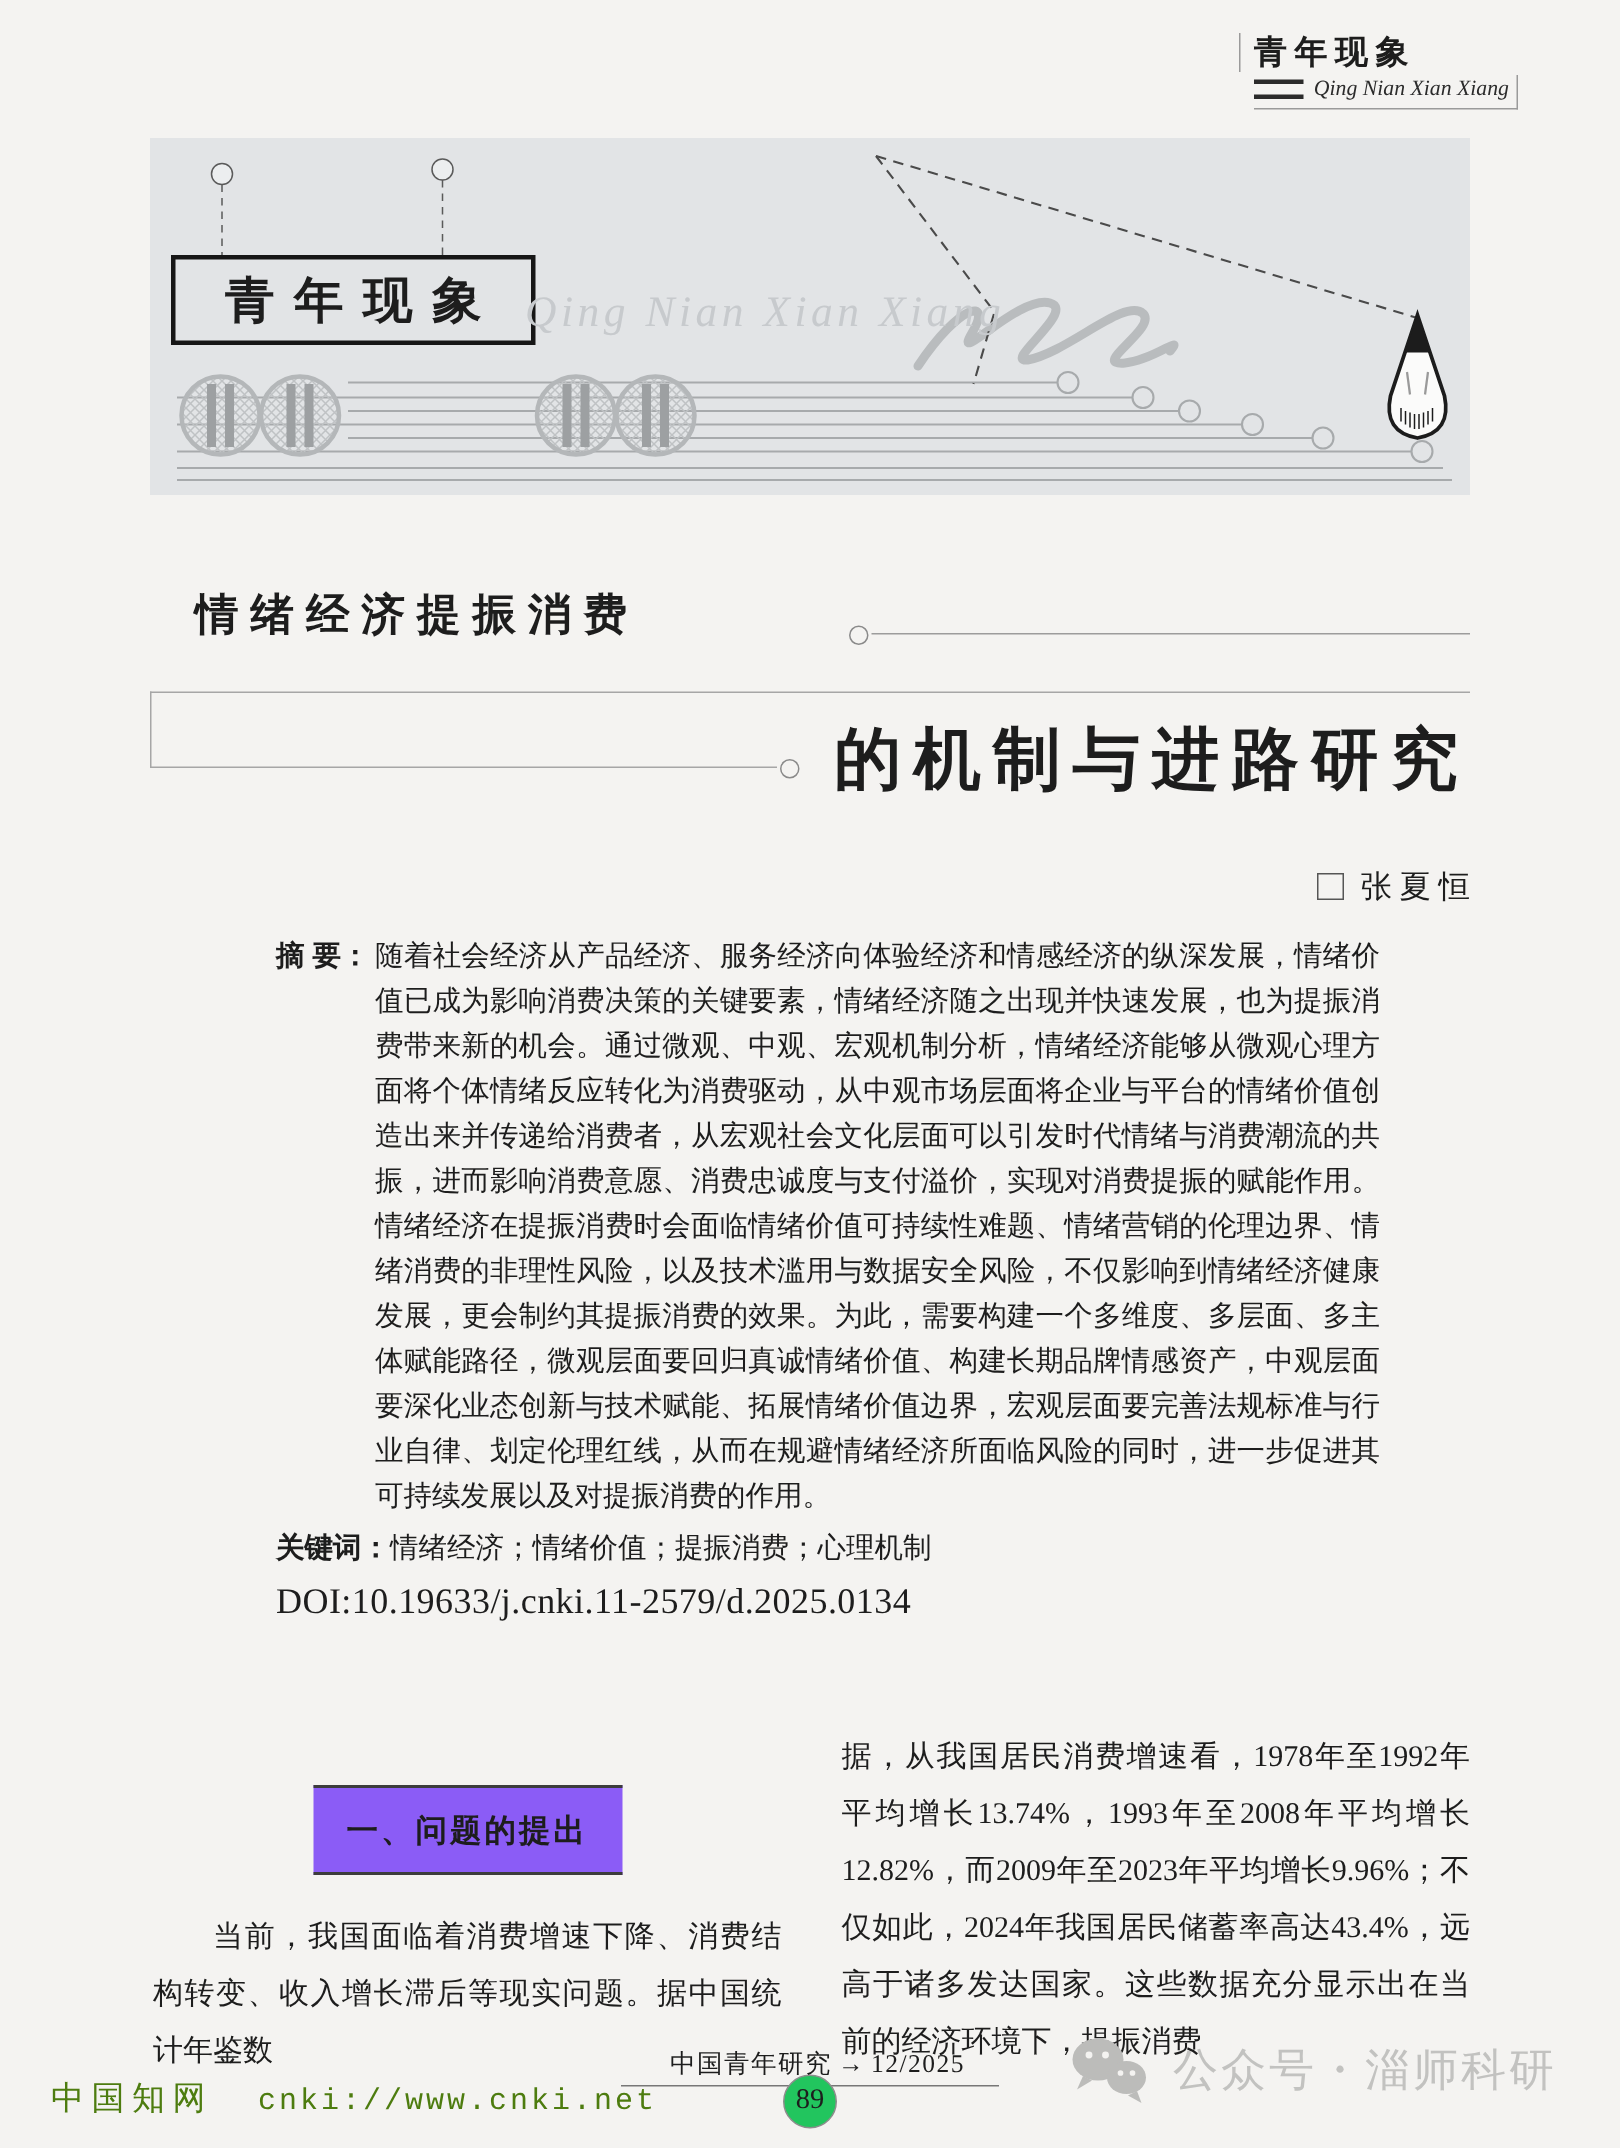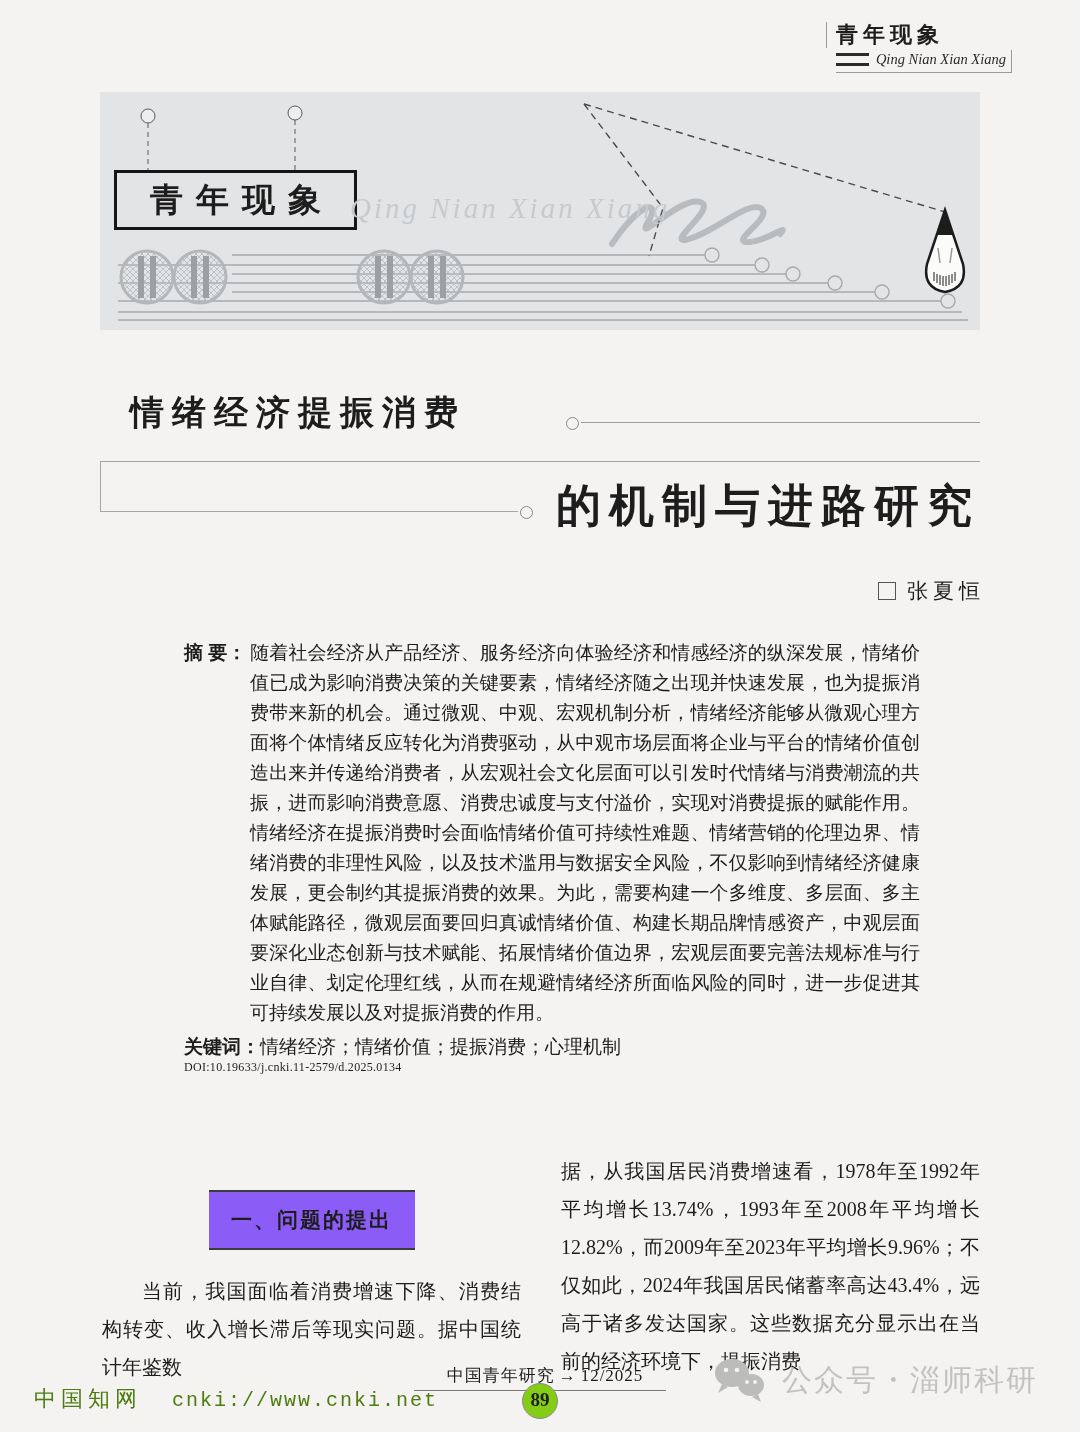--- a/index.html
+++ b/index.html
@@ -22,62 +22,62 @@
   .banner-box{position:absolute;left:14px;top:78px;width:224px;height:54px;
               border:3px solid #161616;display:flex;align-items:center;justify-content:center;
               font-size:33px;font-weight:bold;letter-spacing:13px;padding-left:13px;
               font-family:"Liberation Serif","DejaVu Serif",serif;}
   .banner-script{position:absolute;left:250px;top:100px;font-size:29px;font-style:italic;
                  color:#c7cacd;letter-spacing:3px;white-space:nowrap;}
 
   
   .title-block{position:absolute;left:100px;top:388px;width:880px;height:180px;
                font-family:"Liberation Sans","DejaVu Sans",sans-serif;}
-  .title1{position:absolute;left:30px;top:2px;font-size:34px;font-weight:bold;letter-spacing:8px;}
+  .title1{position:absolute;left:30px;top:2px;font-size:29px;font-weight:bold;letter-spacing:8px;}
   .t1-circle{position:absolute;left:466px;top:29px;width:11px;height:11px;
              border:1.5px solid #8a8a8a;border-radius:50%;}
   .t1-line{position:absolute;left:481px;top:34px;width:399px;border-top:1.5px solid #9c9c9c;}
   .frame-top{position:absolute;left:0;top:73px;width:880px;border-top:1.5px solid #a6a6a6;}
   .frame-left{position:absolute;left:0;top:73px;height:51px;border-left:1.5px solid #a6a6a6;}
   .frame-bottom{position:absolute;left:0;top:123px;width:418px;border-top:1.5px solid #a6a6a6;}
   .t2-circle{position:absolute;left:420px;top:118px;width:11px;height:11px;
              border:1.5px solid #8a8a8a;border-radius:50%;}
   .title2{position:absolute;right:0;top:88px;font-size:45px;font-weight:bold;letter-spacing:8px;}
 
   
   .author{position:absolute;top:577px;right:95px;display:flex;align-items:center;gap:11px;
           font-size:21px;letter-spacing:5px;}
   .author-box{width:16px;height:16px;border:1.5px solid #555;}
 
   
-  .abstract-block{position:absolute;left:184px;top:638px;width:736px;}
+  .abstract-block{position:absolute;left:184px;top:623px;width:736px;}
   .abstract-par{margin:0;font-size:19px;line-height:30px;text-align:justify;padding-left:66px;}
   .abstract-label{display:inline-block;width:66px;margin-left:-66px;font-weight:bold;
                   font-family:"Liberation Sans","DejaVu Sans",sans-serif;white-space:nowrap;}
   .kw-line{margin-top:6px;font-size:19px;}
   .kw-label{font-weight:bold;font-family:"Liberation Sans","DejaVu Sans",sans-serif;}
-  .doi-line{margin-top:0;font-size:12px;letter-spacing:.3px;}
+  .doi-line{margin-top:10px;font-size:24px;letter-spacing:.3px;}
 
   
   .columns{position:absolute;left:102px;top:1148px;width:878px;display:flex;gap:40px;}
   .col{width:419px;font-size:20px;line-height:38px;text-align:justify;}
   .heading-box{width:206px;margin:42px auto 22px;border-top:2px solid #3c3c3c;
                border-bottom:2px solid #3c3c3c;background:#8b5cf6;text-align:center;
                font-size:21px;font-weight:bold;padding:9px 0;letter-spacing:2px;}
   .col p{margin:0;}
   .col-left p{text-indent:2em;}
   .col-right p{margin-top:4px;}
 
   
   .footer{position:absolute;left:0;top:1364px;width:100%;text-align:center;}
   .footer-line1{font-size:17px;letter-spacing:1px;padding-left:10px;}
   .footer-arrow{padding:0 4px;}
   .footer-rule{width:252px;margin:3px auto 0;border-top:1.3px solid #777;}
   .page-badge{width:34px;height:34px;margin:-8px auto 0;border:1.3px solid #8d8d8d;border-radius:50%;
-              background:#84cc16;line-height:32px;font-weight:bold;font-size:19px;}
+              background:#22c55e;line-height:32px;font-weight:normal;font-size:19px;}
 
   
   .cnki{position:absolute;left:34px;top:1384px;color:#4d7c0f;font-size:22px;display:flex;
         align-items:baseline;gap:30px;}
   .cnki-name{letter-spacing:5px;}
   .cnki-url{font-family:"Liberation Mono","DejaVu Sans Mono",monospace;font-size:20px;letter-spacing:2px;}
   .wechat{position:absolute;right:42px;top:1356px;display:flex;align-items:center;gap:14px;
           color:#c2c2c0;font-size:30px;letter-spacing:2px;}
 </style>
 </head>

